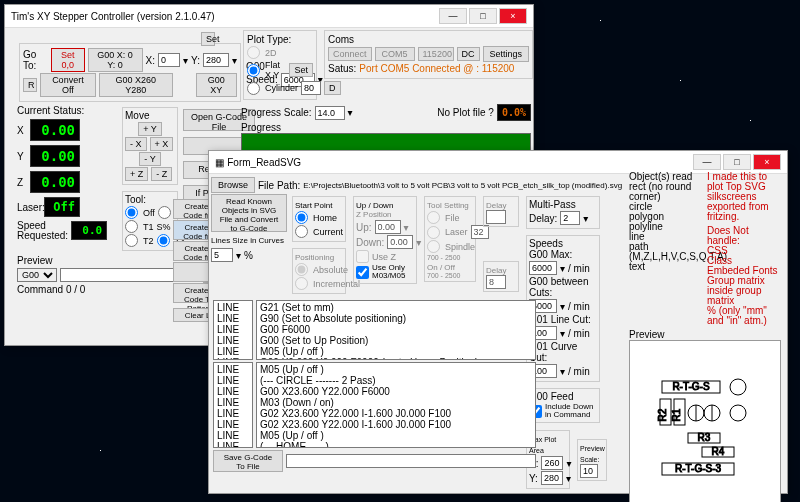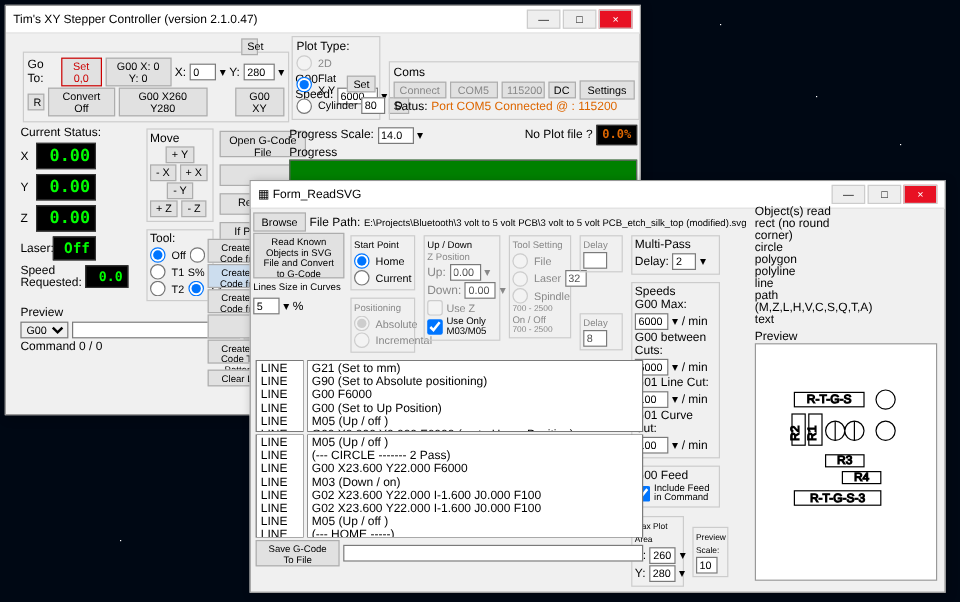--- a/index.html
+++ b/index.html
@@ -173,21 +173,21 @@
     <div class="col" style="position:absolute;left:168px;top:194px;width:58px;gap:1px">
       <span class="btn" style="font-size:8px;line-height:9px;height:20px">Create G-Code from DXF</span>
       <span class="btn" style="font-size:8px;line-height:9px;height:20px;background:#cde">Create G-Code from SVG</span>
       <span class="btn" style="font-size:8px;line-height:9px;height:20px">Create G-Code from Text</span>
       <span class="btn dim" style="font-size:8px;height:20px"></span>
       <span class="btn" style="font-size:8px;line-height:9px;height:20px">Create G-Code Test Patterns</span>
       <span class="btn" style="font-size:8px;height:14px;margin-top:4px">Clear Log</span>
     </div>
 
     <div style="position:absolute;left:236px;top:22px;width:290px">
-      <div class="row" style="align-items:flex-end">
+      <div class="row" style="align-items:flex-start">
         <div class="fieldset" style="width:74px">
           <span>Plot Type:</span>
           <div class="row dim">
               <input type="radio" disabled="" class="radio" style="">
               <label>2D</label>
             </div>
           <div class="row">
               <input type="radio" checked="" class="radio" style="">
               <label>Flat X Y</label>
               <span class="btn sm">Set</span>
@@ -378,21 +378,21 @@
           <div class="row">
               <input class="input" style="width: 28px;" value="100">
               <span>▾</span>
               <span>/ min</span>
             </div>
         </div>
         <div class="fieldset" style="padding:2px">
           <span>G00 Feed</span>
           <div class="row">
               <input type="checkbox" checked="" style="">
-              <label style="font-size:8px;line-height:8px">Include Feed in Command</label>
+              <label style="font-size:8px;line-height:8px">Include Down in Command</label>
             </div>
         </div>
         <div class="row">
           <div class="fieldset" style="padding:2px;width:44px">
             <span style="font-size:7px">Max Plot Area</span>
             <div class="row">
                 <span>X:</span>
                 <input class="input" style="width: 22px;" value="260">
                 <span>▾</span>
               </div>
@@ -461,20 +461,29 @@
       <div class="row" style="align-items:flex-start;gap:6px">
         <div style="width:72px">
           <div>Object(s) read</div>
           <div style="white-space:pre-line">rect (no round corner)
 circle
 polygon
 polyline
 line
 path (M,Z,L,H,V,C,S,Q,T,A)
 text</div>
+        </div>
+        <div style="width:78px" class="red-text">
+          <div>I made this to plot Top SVG silkscreens exported from fritzing.</div>
+          <div style="margin-top:4px">Does Not handle:</div>
+          <div style="white-space:pre-line">CSS
+Class
+Embeded Fonts
+Group matrix inside group matrix
+% (only "mm" and "in" atm.)</div>
         </div>
       </div>
       <div style="margin-top:4px">Preview</div>
       <div class="preview-box" style="width:152px;height:198px">
         <svg width="152" height="198" viewBox="0 0 152 198">
           <g stroke="#000" fill="none" stroke-width="1">
             <rect x="32" y="40" width="58" height="12"></rect>
             <text x="61" y="49" font-size="8" fill="#000" text-anchor="middle">R-T-G-S</text>
             <circle cx="108" cy="46" r="8"></circle>
             <rect x="30" y="58" width="11" height="26"></rect>

